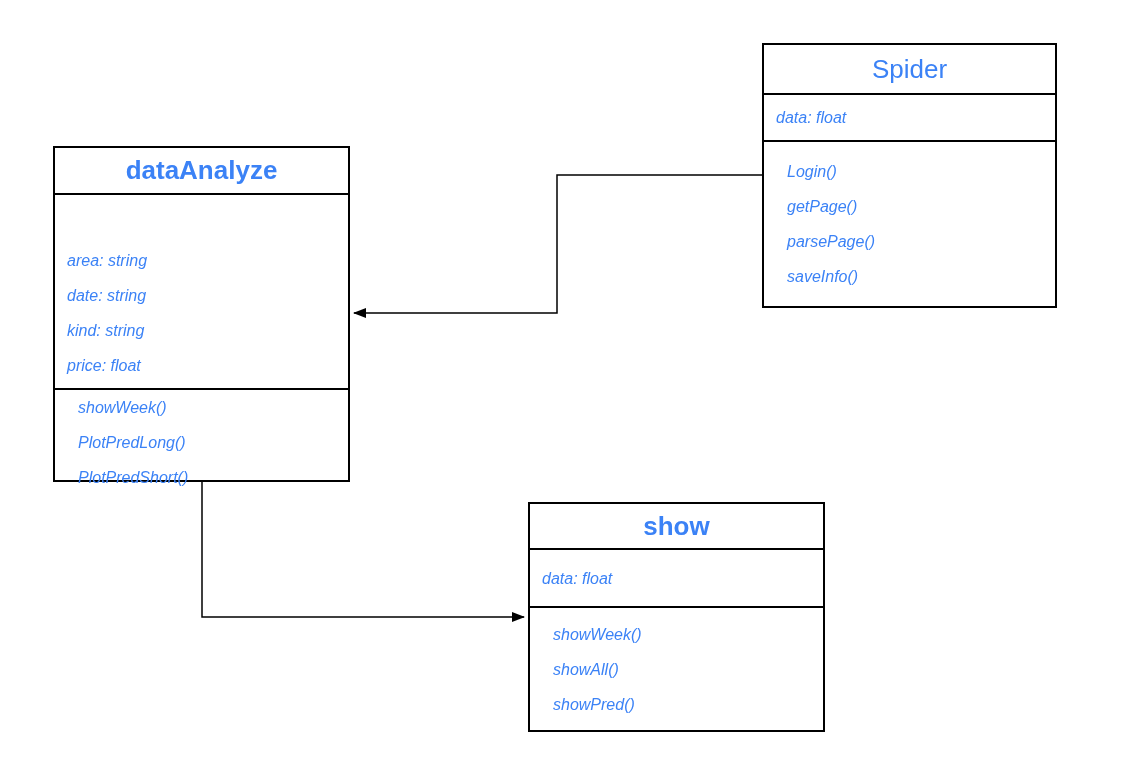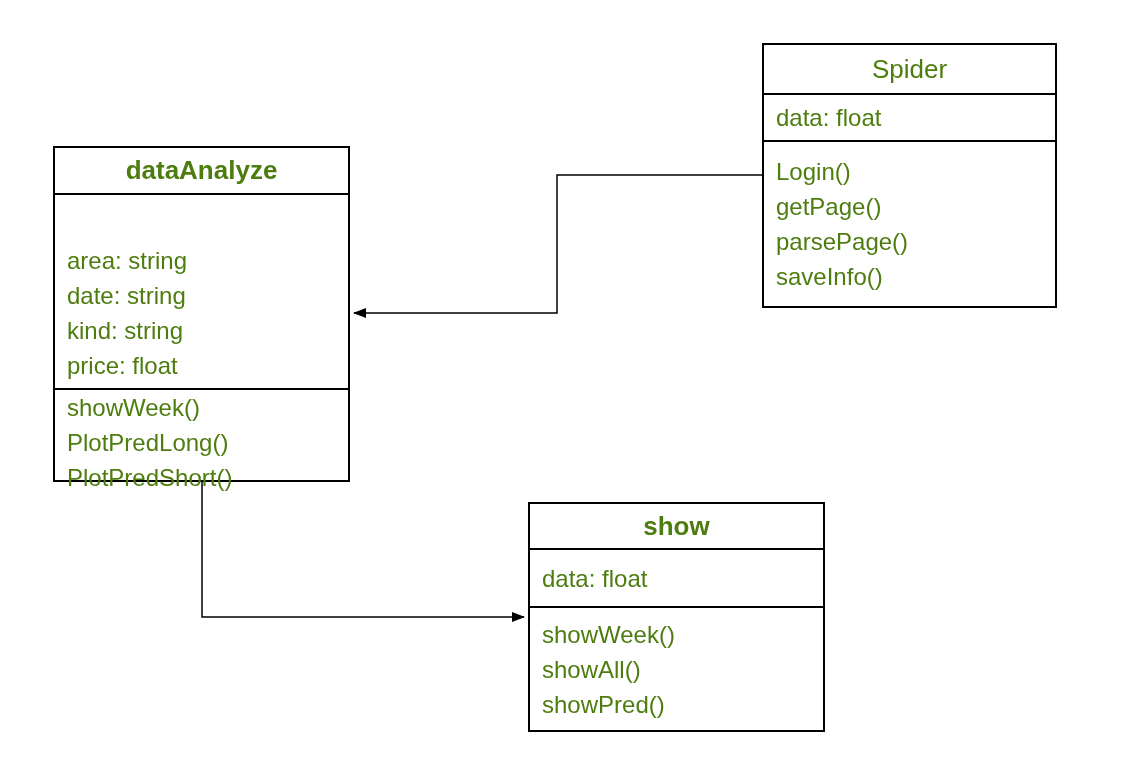--- a/index.html
+++ b/index.html
@@ -6,21 +6,21 @@
     margin: 0;
     padding: 0;
     background: #ffffff;
   }
   .canvas {
     position: relative;
     width: 1133px;
     height: 775px;
     background: #ffffff;
     font-family: "Liberation Sans", sans-serif;
-    color: #4d7c0f;
+    color: #3b82f6;
     overflow: hidden;
   }
   .connectors {
     position: absolute;
     left: 0;
     top: 0;
     z-index: 0;
   }
   .uml-class {
     position: absolute;
@@ -49,27 +49,28 @@
     flex-direction: column;
     justify-content: center;
     padding: 0 12px;
     flex: 0 0 auto;
   }
   .cls-methods {
     box-sizing: border-box;
     display: flex;
     flex-direction: column;
     justify-content: center;
-    padding: 0 12px;
+    padding: 0 23px;
     flex: 1 1 auto;
   }
   .member {
-    font-size: 24px;
+    font-size: 16px;
     line-height: 35px;
     white-space: nowrap;
+    font-style: italic;
   }
 </style>
 </head>
 <body>
 
 <div class="canvas">
 
   <svg class="connectors" width="1133" height="775" viewBox="0 0 1133 775">
     <defs>
       <marker id="arrowhead" markerWidth="13" markerHeight="10" refX="12" refY="5" orient="auto" markerUnits="userSpaceOnUse">

